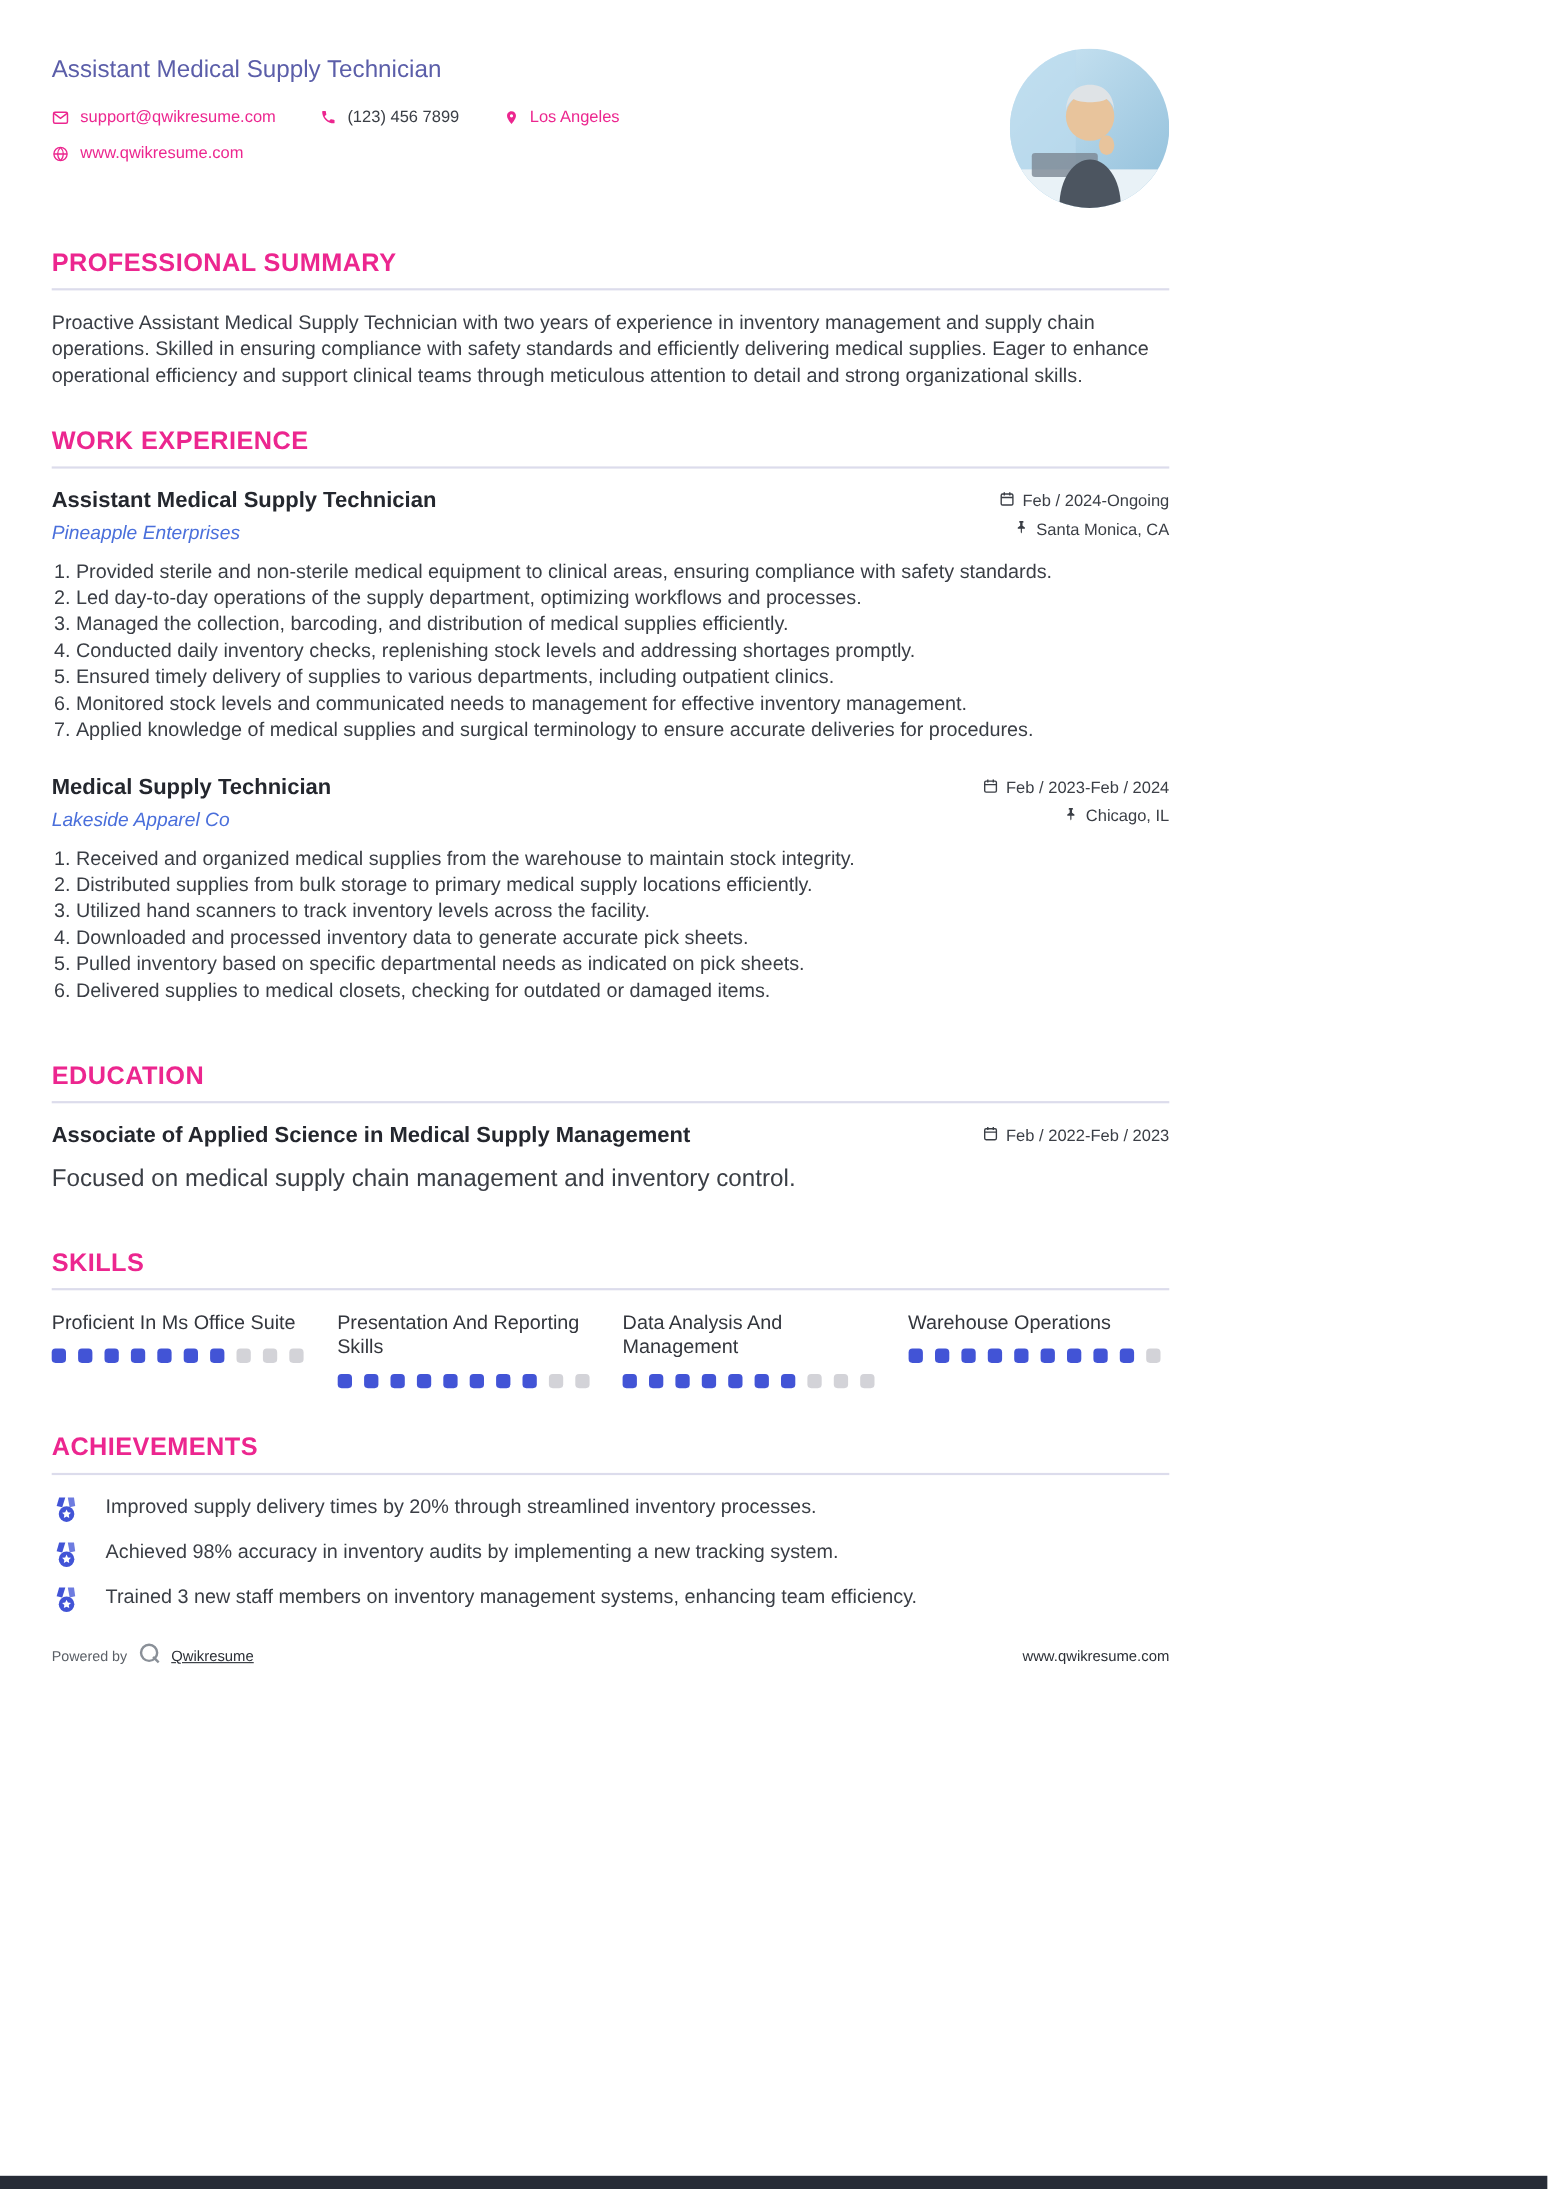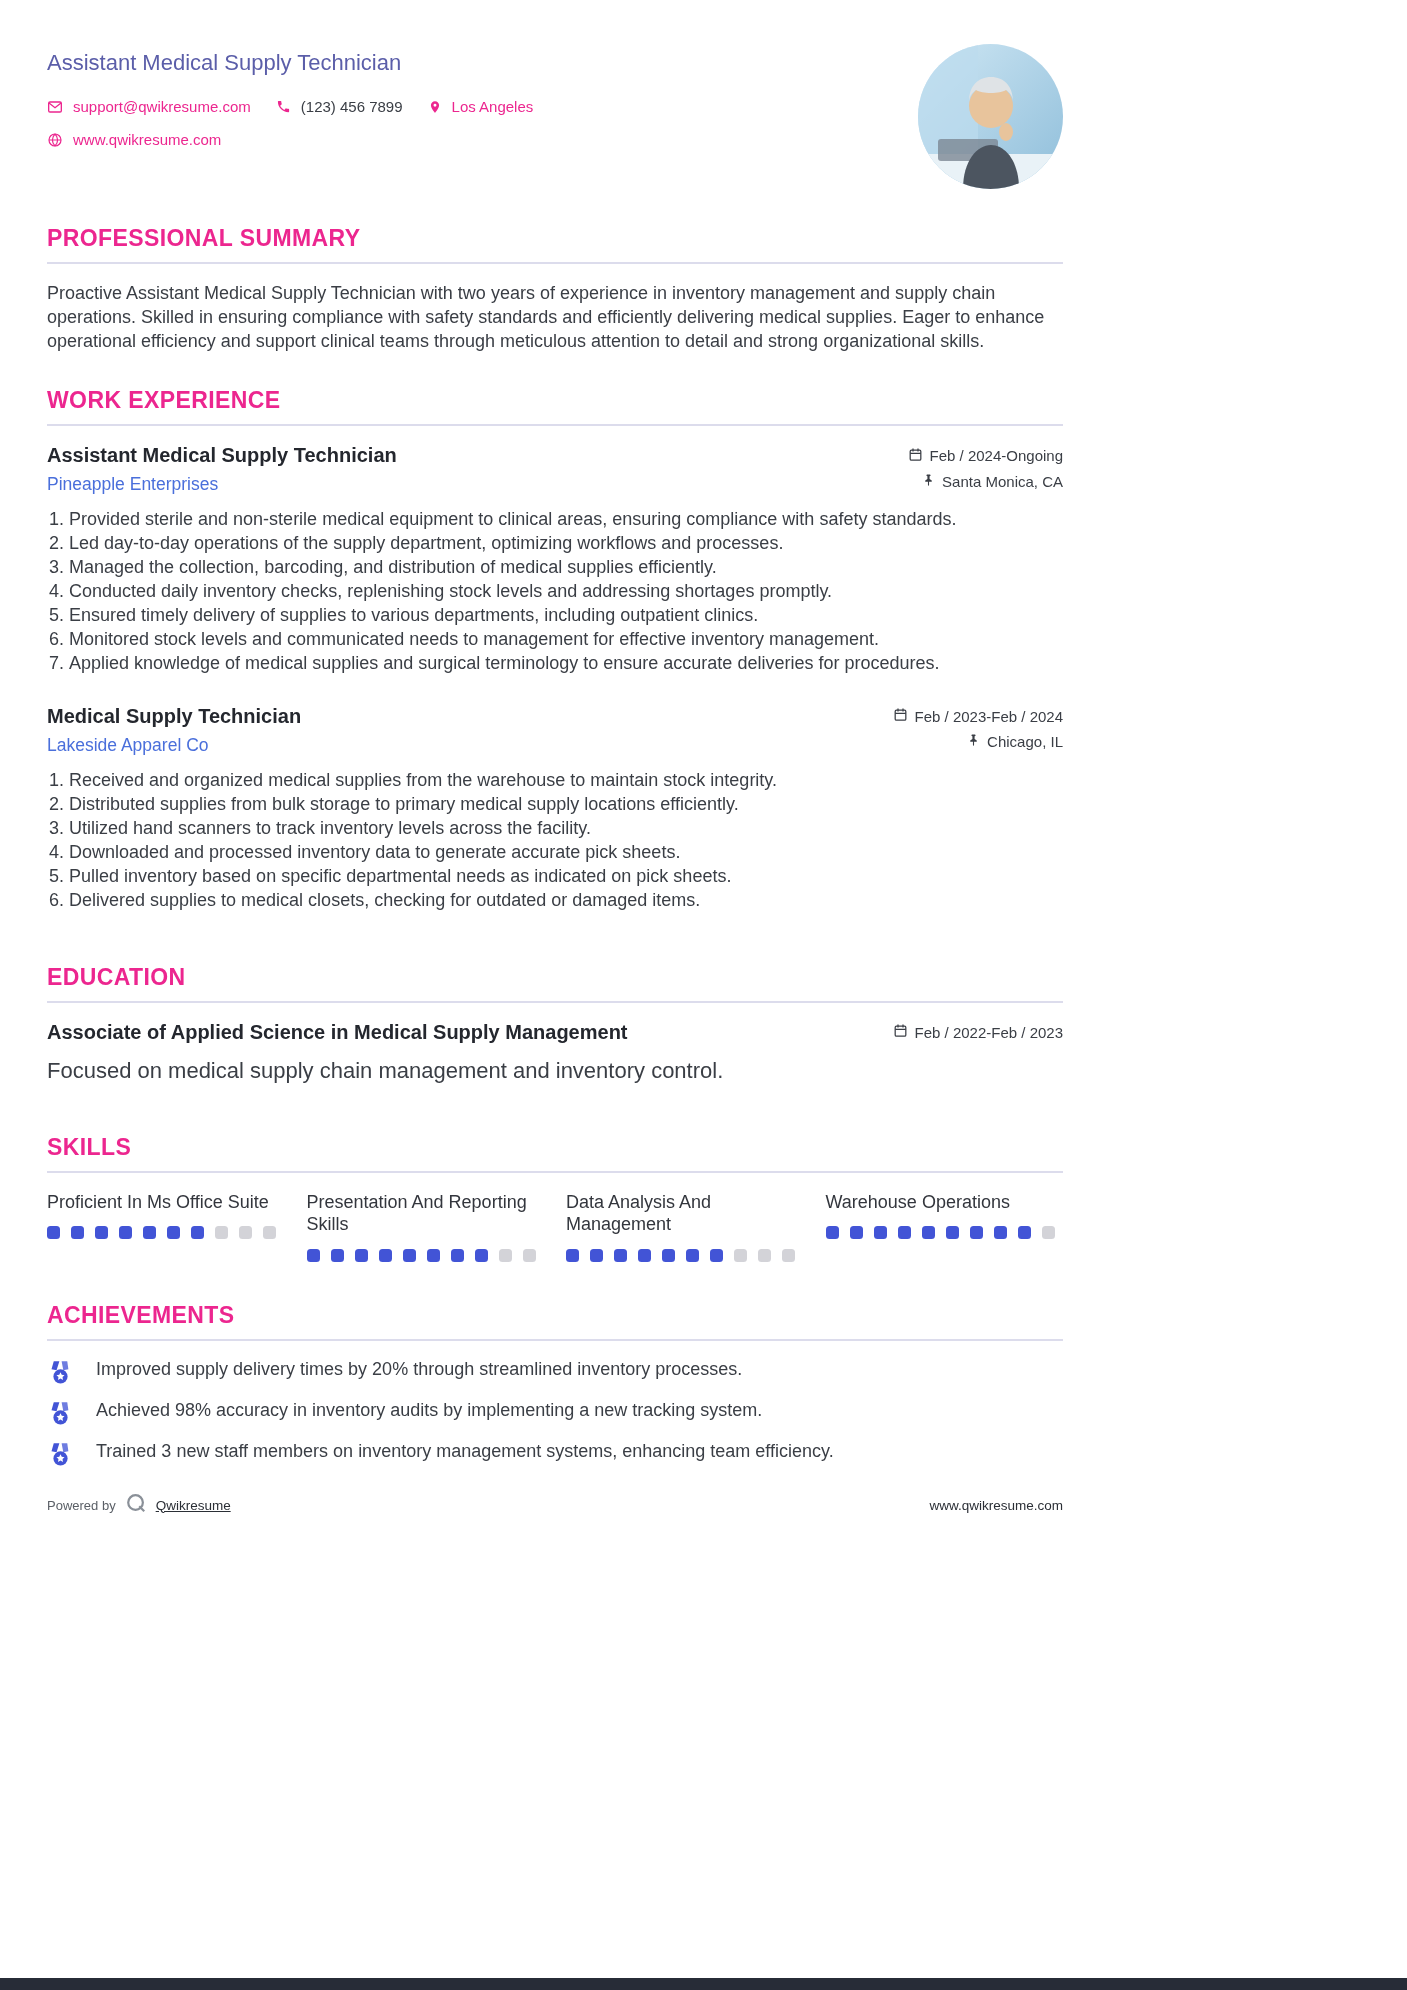--- a/index.html
+++ b/index.html
@@ -5,21 +5,21 @@
   html,body { margin:0; padding:0; background:#ffffff; }
   body { font-family:"Liberation Sans","DejaVu Sans",sans-serif; color:#3a3e45; }
   .page { position:relative; width:1407px; height:1990px; background:#ffffff; overflow:hidden; }
   .content { position:absolute; left:47px; top:44px; width:1016px; }
 
   
   .header { display:flex; justify-content:space-between; align-items:flex-start; margin-bottom:36px; }
   .person-name { margin:0; font-size:45px; font-weight:bold; letter-spacing:0.5px; color:#EC268F; line-height:1.05; }
   .person-title { margin-top:6px; font-size:22px; color:#5B5EA9; font-weight:500; }
   .contact-rows { margin-top:22px; }
-  .contact-row { display:flex; align-items:center; gap:25px; margin-bottom:16px; }
+  .contact-row { display:flex; align-items:center; gap:40px; margin-bottom:16px; }
   .contact-item { display:flex; align-items:center; gap:10px; font-size:15px; }
   .contact-item .ico { display:inline-flex; }
   .c-pink { color:#EC268F; }
   .c-dark { color:#3a3e45; }
   .photo { width:145px; height:145px; border-radius:50%; overflow:hidden; flex:none; }
 
   
   .sec { margin-top:34px; }
   .sec-summary { margin-top:36px; }
   .sec-education { margin-top:52px; }
@@ -27,21 +27,21 @@
   .sec-achievements { margin-top:40px; }
   .sec-title { margin:0; font-size:23px; font-weight:bold; letter-spacing:0.4px; color:#EC268F; }
   .rule { height:2px; background:#dcdcec; margin-top:10px; margin-bottom:18px; border:none; }
   .summary-text { margin:0; font-size:18px; line-height:1.32; color:#3a3e45; }
 
   
   .job { margin-top:16px; }
   .job + .job { margin-top:30px; }
   .row-between { display:flex; justify-content:space-between; align-items:center; }
   .job-title { margin:0; font-size:20px; font-weight:bold; color:#24272e; }
-  .company { font-size:17.5px; color:#4A6FDB; margin-top:7px; }
+  .company { font-size:17.5px; color:#4A6FDB; margin-top:7px;font-style:italic; }
   .meta { display:flex; align-items:center; gap:7px; font-size:15px; color:#3a3e45; }
   .job-bullets { margin:14px 0 0 0; padding-left:22px; font-size:18px; line-height:1.22; color:#3a3e45; }
   .job-bullets li { margin-bottom:2px; }
 
   .edu-desc { margin:14px 0 0 0; font-size:22px; color:#3a3e45; }
 
   
   .skills-grid { display:grid; grid-template-columns:repeat(4,1fr); column-gap:22px; }
   .skill-name { font-size:18px; color:#33363d; line-height:1.25; margin-bottom:13px; }
   .skill-dots { display:flex; gap:11px; flex-wrap:wrap; }

